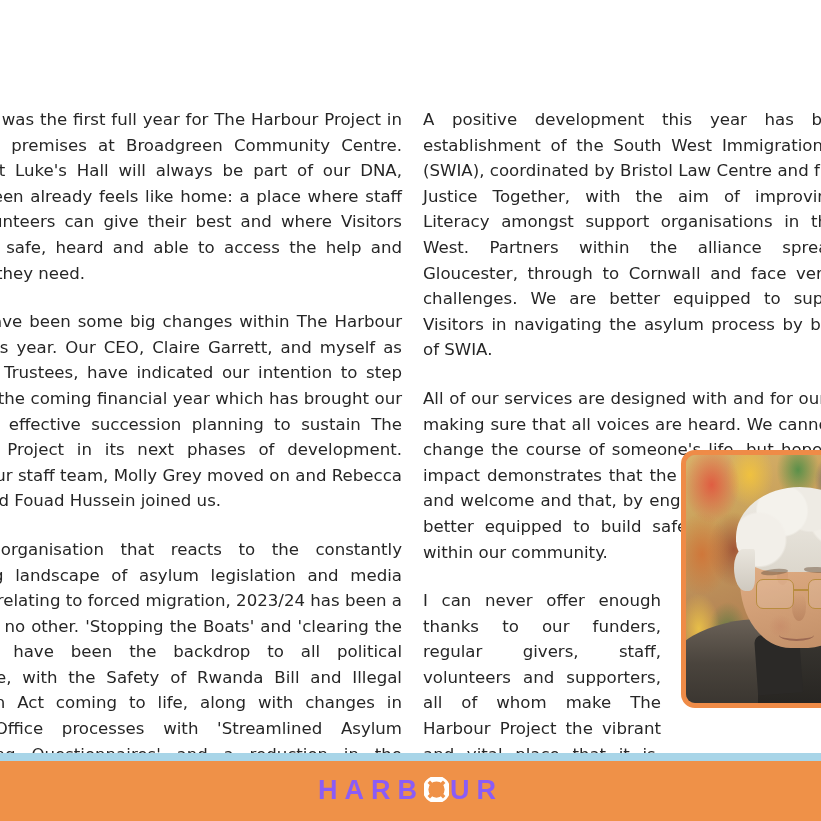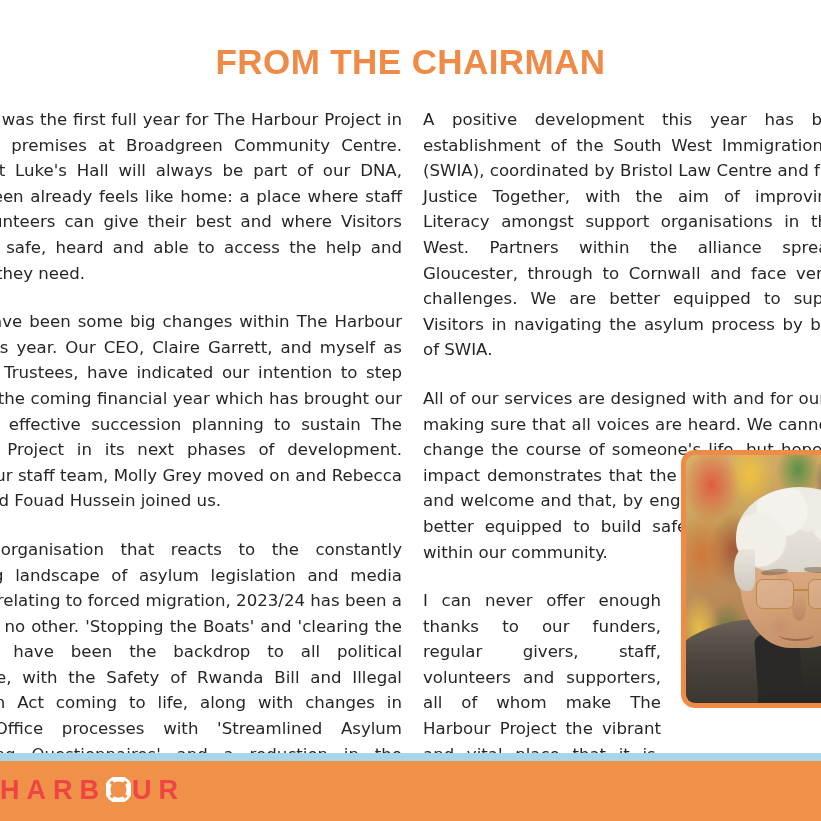--- a/index.html
+++ b/index.html
@@ -261,21 +261,22 @@
     top: 761px;
     width: 821px;
     height: 60px;
     background: #ef9148;
   }
   .footer-logo {
     position: absolute;
     left: 0;
     top: 774px;
     width: 821px;
-    color: #ef4444;
+    text-align: center;
+    color: #8b5cf6;
     font-family: "Liberation Sans", "DejaVu Sans", sans-serif;
     font-weight: bold;
     font-size: 27px;
     letter-spacing: 7px;
     line-height: 32px;
     white-space: nowrap;
   }
   .logo-wrap {
     display: inline-block;
     position: relative;
@@ -288,21 +289,20 @@
     vertical-align: -3px;
     margin: 0 1px 0 0;
   }
   .buoy svg { display: block; }
 </style>
 </head>
 <body>
 
 <div class="page">
 
-  <div class="heading">FROM THE CHAIRMAN</div>
 
   <div class="col col-left">
     <p>2023/24 was the first full year for The Harbour Project in our new premises at Broadgreen Community Centre. Whilst St Luke's Hall will always be part of our DNA, Broadgreen already feels like home: a place where staff and volunteers can give their best and where Visitors can feel safe, heard and able to access the help and support they need.</p>
     <p>There have been some big changes within The Harbour team this year. Our CEO, Claire Garrett, and myself as Chair of Trustees, have indicated our intention to step down in the coming financial year which has brought our focus to effective succession planning to sustain The Harbour Project in its next phases of development. Within our staff team, Molly Grey moved on and Rebecca Chick and Fouad Hussein joined us.</p>
     <p>As an organisation that reacts to the constantly changing landscape of asylum legislation and media rhetoric relating to forced migration, 2023/24 has been a year like no other. 'Stopping the Boats' and 'clearing the backlog' have been the backdrop to all political discourse, with the Safety of Rwanda Bill and Illegal Migration Act coming to life, along with changes in Home Office processes with 'Streamlined Asylum Processing Questionnaires' and a reduction in the Notice-to-Quit period from 28 to 7 days for new refugees.</p>
 
   </div>
 
   <div class="col col-right">
     <p>A positive development this year has been the establishment of the South West Immigration Alliance (SWIA), coordinated by Bristol Law Centre and funded by Justice Together, with the aim of improving Legal Literacy amongst support organisations in the South West. Partners within the alliance spread from Gloucester, through to Cornwall and face very similar challenges. We are better equipped to support our Visitors in navigating the asylum process by being part of SWIA.</p>

